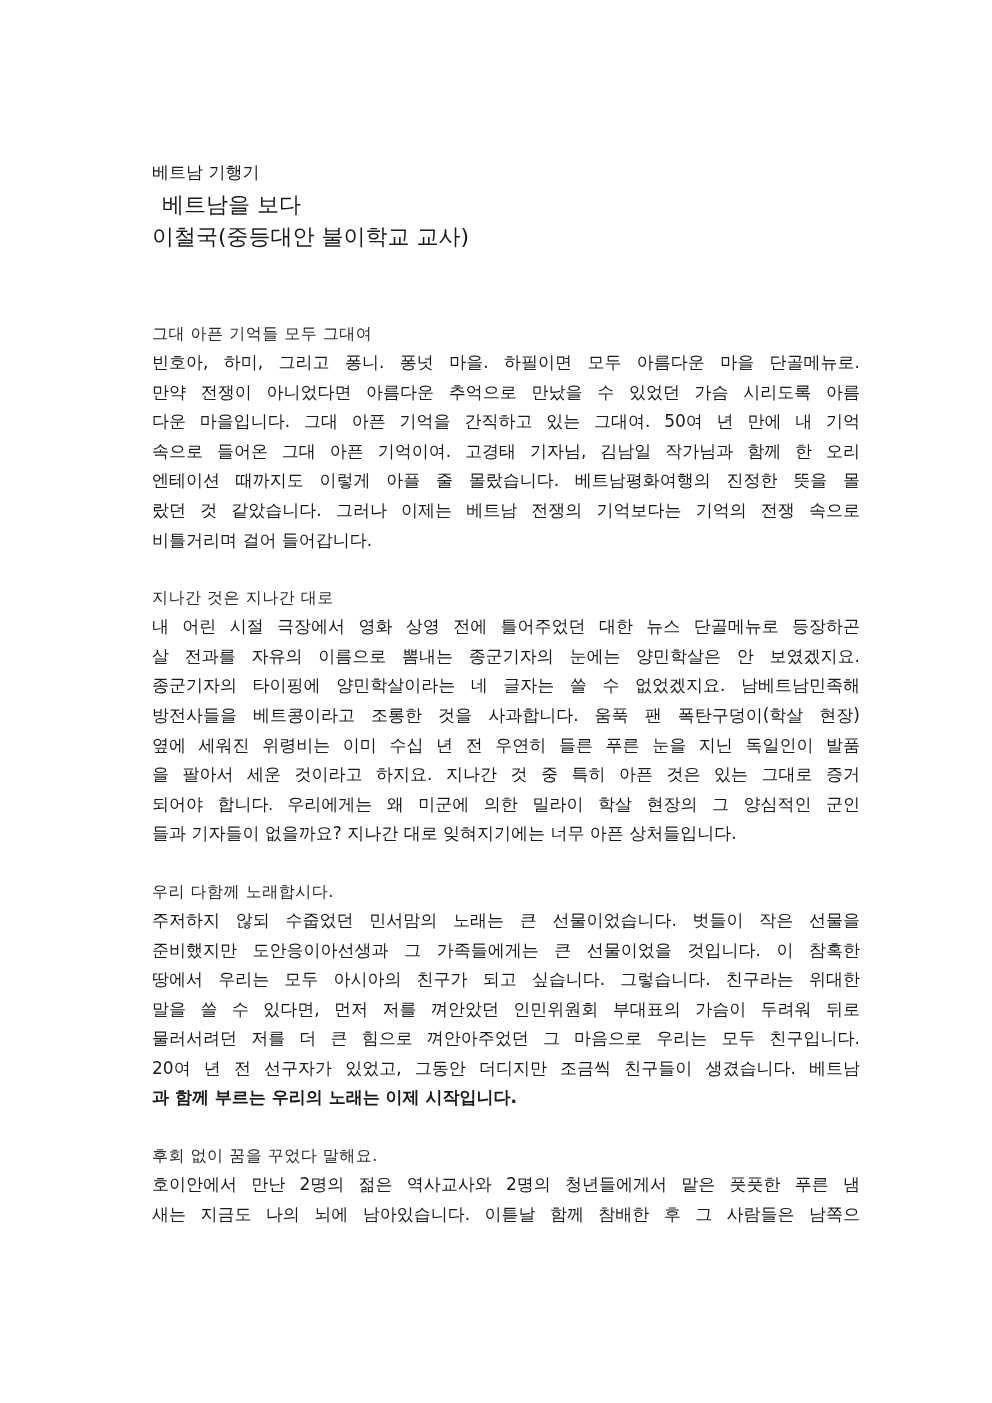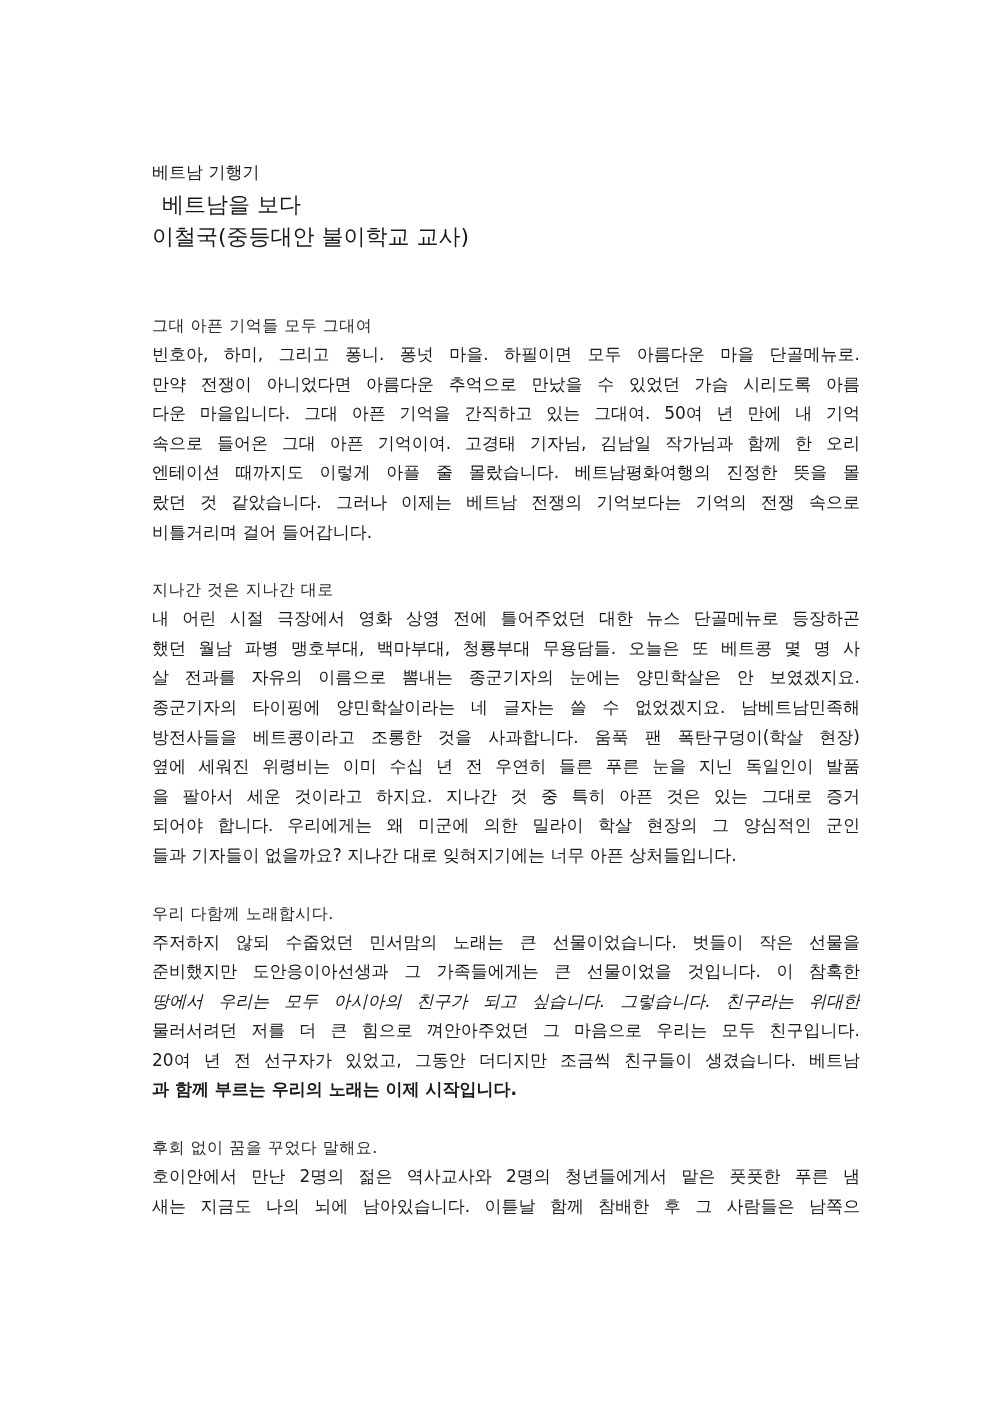--- a/index.html
+++ b/index.html
@@ -39,20 +39,21 @@
       font-size: 22px;
       line-height: 30px;
       height: 30px;
       white-space: nowrap;
     }
     .spacer-top {
       height: 60px;
     }
     .section {
       margin-bottom: 29px;
+      margin-top: 8px;
     }
     .section-heading {
       font-family: "DejaVu Serif", "Liberation Serif", serif;
       font-size: 16px;
       line-height: 28px;
       height: 28px;
       font-weight: 300;
       color: #2a2a2a;
       white-space: nowrap;
       letter-spacing: 0.5px;
@@ -86,35 +87,35 @@
     <div class="line" style="white-space: normal;">다운 마을입니다. 그대 아픈 기억을 간직하고 있는 그대여. 50여 년 만에 내 기억</div>
     <div class="line" style="white-space: normal;">속으로 들어온 그대 아픈 기억이여. 고경태 기자님, 김남일 작가님과 함께 한 오리</div>
     <div class="line" style="white-space: normal;">엔테이션 때까지도 이렇게 아플 줄 몰랐습니다. 베트남평화여행의 진정한 뜻을 몰</div>
     <div class="line" style="white-space: normal;">랐던 것 같았습니다. 그러나 이제는 베트남 전쟁의 기억보다는 기억의 전쟁 속으로</div>
     <div class="line last" style="white-space: normal;">비틀거리며 걸어 들어갑니다.</div>
   </div>
 
   <div class="section">
     <div class="section-heading">지나간 것은 지나간 대로</div>
     <div class="line" style="white-space: normal;">내 어린 시절 극장에서 영화 상영 전에 틀어주었던 대한 뉴스 단골메뉴로 등장하곤</div>
-    <div class="line" style="white-space: normal;">했던 월남 파병 맹호부대, 백마부대, 청룡부대 무용담들. 오늘은 또 베트콩 몇 명 사</div>
     <div class="line" style="white-space: normal;">살 전과를 자유의 이름으로 뽐내는 종군기자의 눈에는 양민학살은 안 보였겠지요.</div>
     <div class="line" style="white-space: normal;">종군기자의 타이핑에 양민학살이라는 네 글자는 쓸 수 없었겠지요. 남베트남민족해</div>
     <div class="line" style="white-space: normal;">방전사들을 베트콩이라고 조롱한 것을 사과합니다. 움푹 팬 폭탄구덩이(학살 현장)</div>
     <div class="line" style="white-space: normal;">옆에 세워진 위령비는 이미 수십 년 전 우연히 들른 푸른 눈을 지닌 독일인이 발품</div>
     <div class="line" style="white-space: normal;">을 팔아서 세운 것이라고 하지요. 지나간 것 중 특히 아픈 것은 있는 그대로 증거</div>
     <div class="line" style="white-space: normal; font-family: Liberation Serif, serif;">되어야 합니다. 우리에게는 왜 미군에 의한 밀라이 학살 현장의 그 양심적인 군인</div>
     <div class="line last" style="white-space: normal;">들과 기자들이 없을까요? 지나간 대로 잊혀지기에는 너무 아픈 상처들입니다.</div>
   </div>
 
   <div class="section">
     <div class="section-heading">우리 다함께 노래합시다.</div>
     <div class="line" style="white-space: normal;">주저하지 않되 수줍었던 민서맘의 노래는 큰 선물이었습니다. 벗들이 작은 선물을</div>
     <div class="line" style="white-space: normal;">준비했지만 도안응이아선생과 그 가족들에게는 큰 선물이었을 것입니다. 이 참혹한</div>
-    <div class="line" style="white-space: normal; font-style: italic;">땅에서 우리는 모두 아시아의 친구가 되고 싶습니다. 그렇습니다. 친구라는 위대한</div>
+    <div class="line" style="white-space: normal;">땅에서 우리는 모두 아시아의 친구가 되고 싶습니다. 그렇습니다. 친구라는 위대한</div>
+    <div class="line" style="white-space: normal;">말을 쓸 수 있다면, 먼저 저를 껴안았던 인민위원회 부대표의 가슴이 두려워 뒤로</div>
     <div class="line" style="white-space: normal;">물러서려던 저를 더 큰 힘으로 껴안아주었던 그 마음으로 우리는 모두 친구입니다.</div>
     <div class="line" style="white-space: normal;">20여 년 전 선구자가 있었고, 그동안 더디지만 조금씩 친구들이 생겼습니다. 베트남</div>
     <div class="line last" style="white-space: normal; font-weight: bold;">과 함께 부르는 우리의 노래는 이제 시작입니다.</div>
   </div>
 
   <div class="section">
     <div class="section-heading">후회 없이 꿈을 꾸었다 말해요.</div>
     <div class="line" style="white-space: normal;">호이안에서 만난 2명의 젊은 역사교사와 2명의 청년들에게서 맡은 풋풋한 푸른 냄</div>
     <div class="line" style="white-space: normal;">새는 지금도 나의 뇌에 남아있습니다. 이튿날 함께 참배한 후 그 사람들은 남쪽으</div>
   </div>

